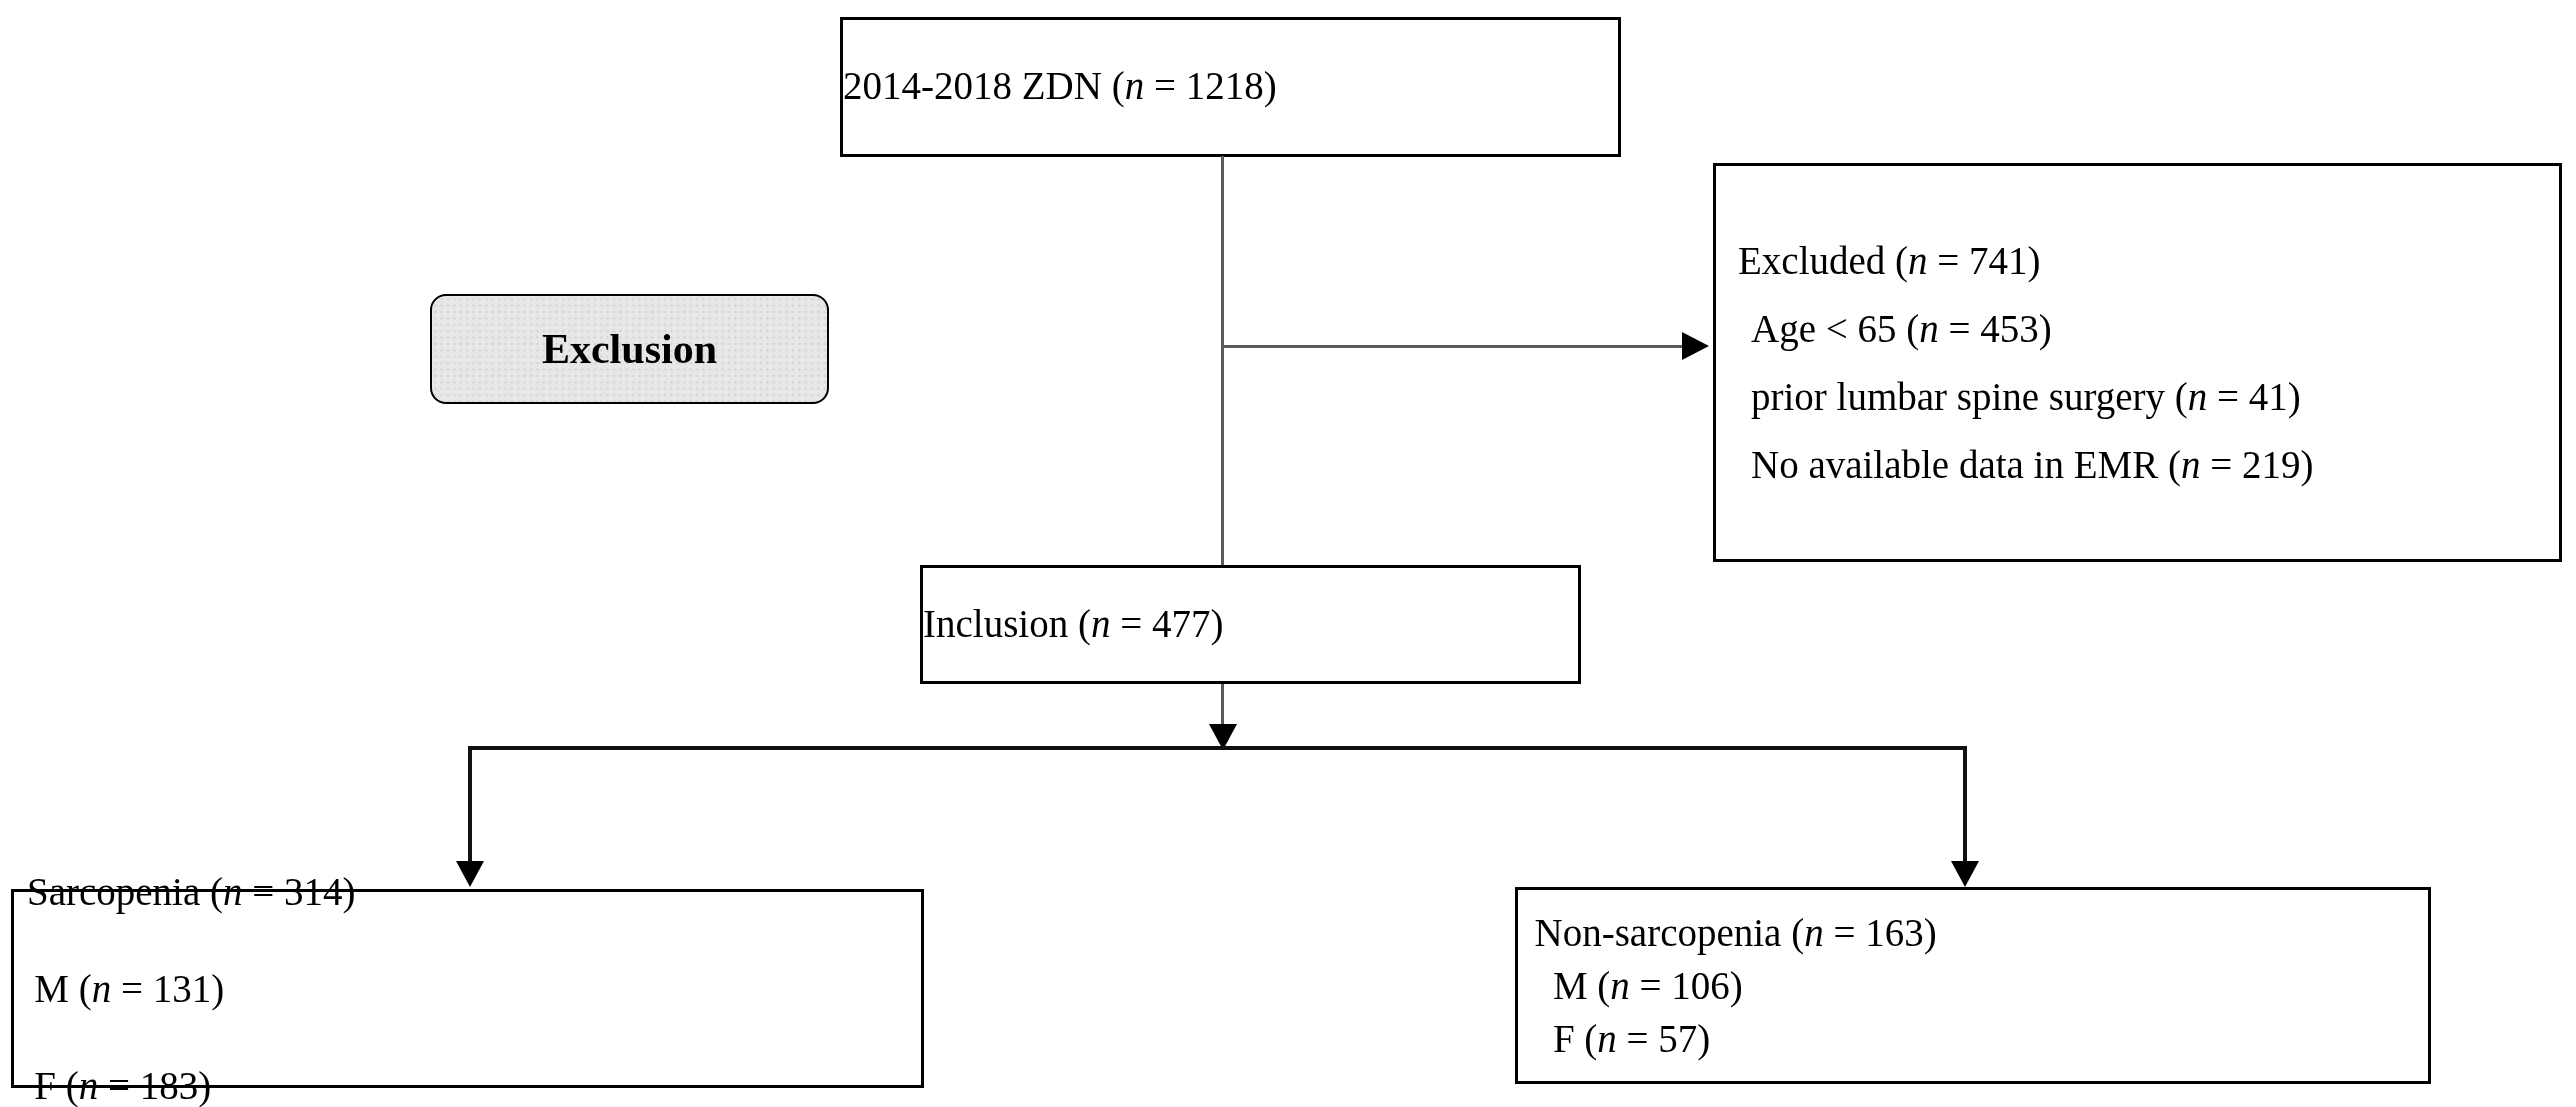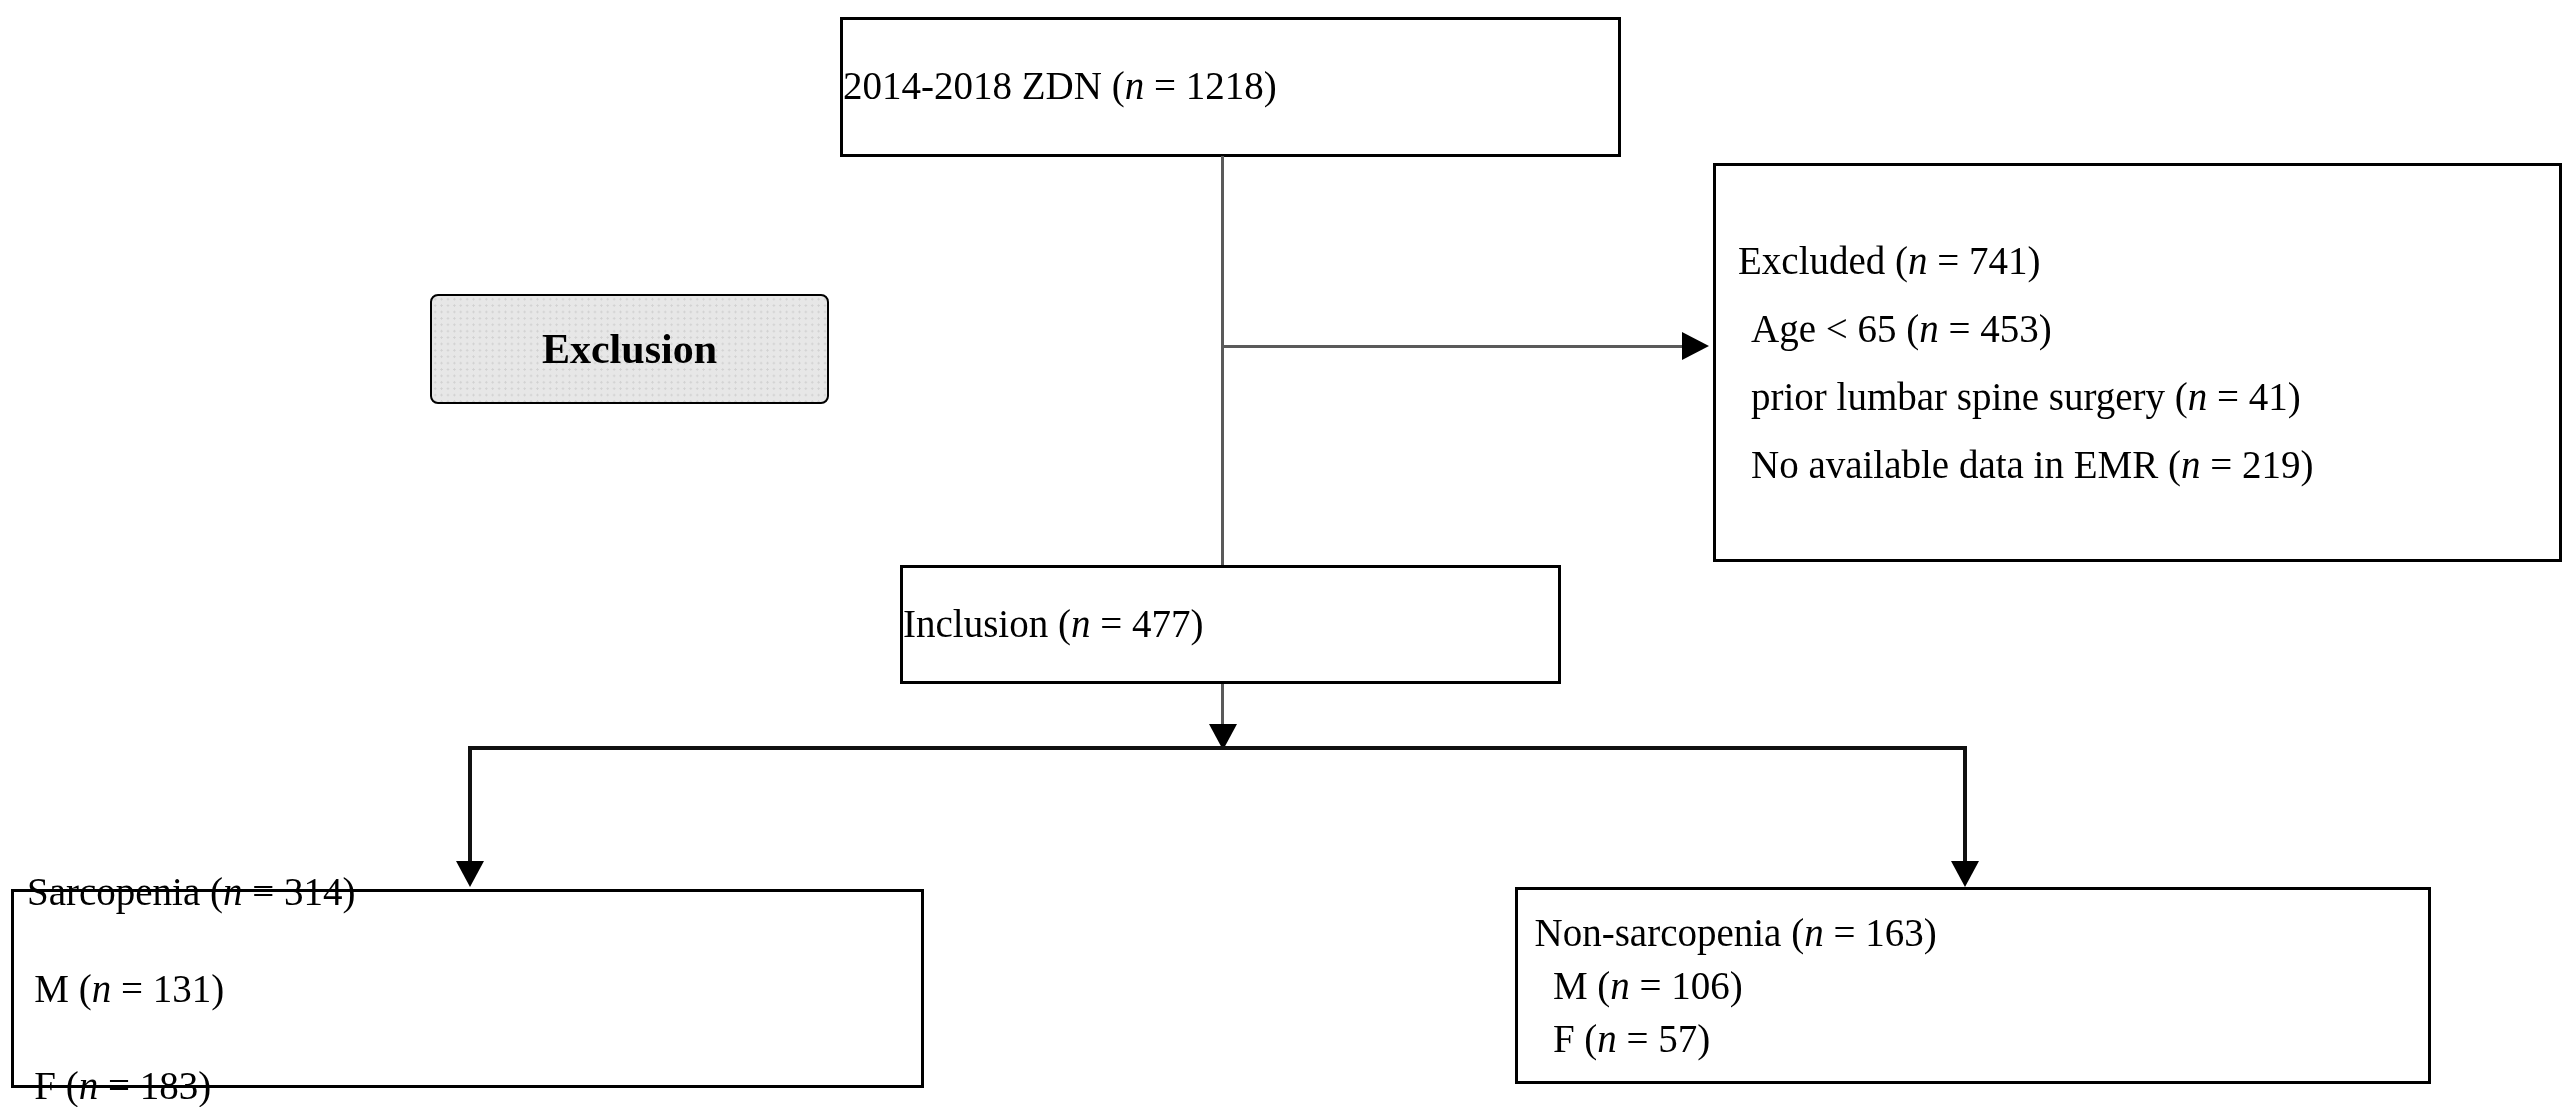--- a/index.html
+++ b/index.html
@@ -36,34 +36,34 @@
     justify-content: center;
   }
   .box-line {
     white-space: nowrap;
   }
   
   .cohort-box      { left: 840px;  top: 16.5px;  width: 781px; height: 140px; }
   .excluded-box    { left: 1713px; top: 163px; width: 849px; height: 399px; padding-left: 22px; }
   .excluded-box .box-line { line-height: 68px; }
   .excluded-box .box-line + .box-line { padding-left: 13px; }
-  .inclusion-box   { left: 900px; top: 565px; width: 661px; height: 119px; }
+  .inclusion-box   { left: 920px; top: 565px; width: 661px; height: 119px; }
   .sarcopenia-box  { left: 11px;   top: 889px; width: 913px; height: 199px; padding-left: 13px; gap: 44px; }
   .nonsarc-box     { left: 1515px; top: 887px; width: 916px; height: 197px; padding-left: 16.5px; }
   .sarcopenia-box .box-line,
   .nonsarc-box .box-line { line-height: 53px; }
   .sarcopenia-box .box-line + .box-line { padding-left: 7.3px; }
   .nonsarc-box .box-line + .box-line { padding-left: 18.4px; }
 
   .pill {
     position: absolute;
     left: 430px; top: 294px; width: 399px; height: 110px;
     box-sizing: border-box;
     border: 2.8px solid #000000;
-    border-radius: 8px;
+    border-radius: 16px;
     background-color: #e7e7e7;
     background-image: radial-gradient(#d2d2d2 1.1px, rgba(0,0,0,0) 1.1px);
     background-size: 6.4px 6.4px;
     display: flex;
     align-items: center;
     justify-content: center;
     font-size: 42px;
     font-weight: bold;
   }
 

